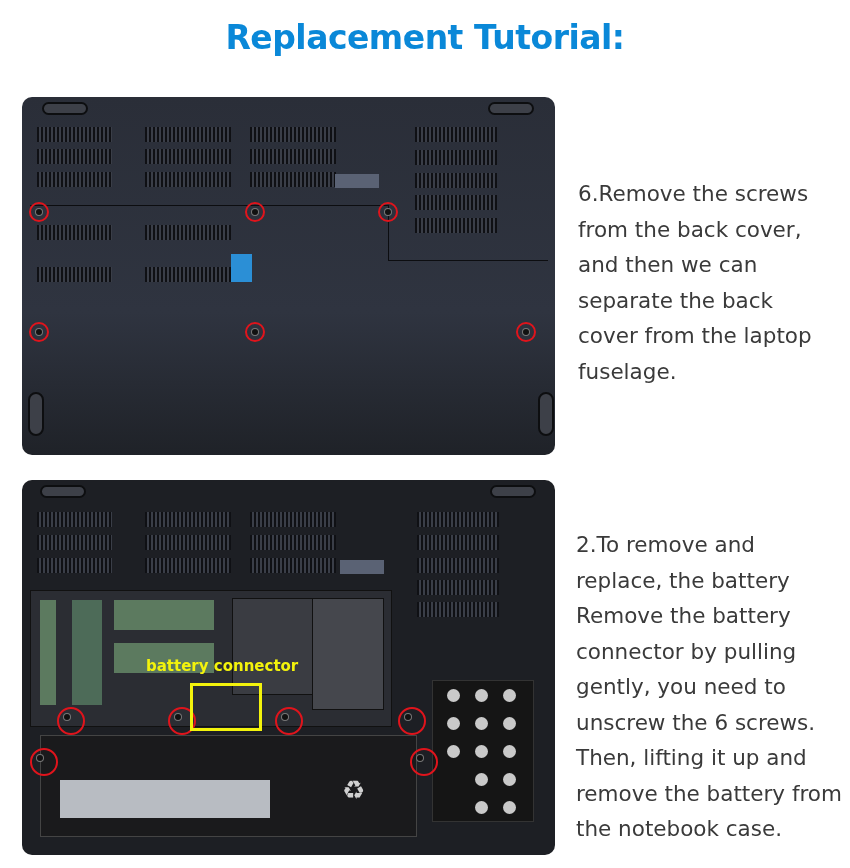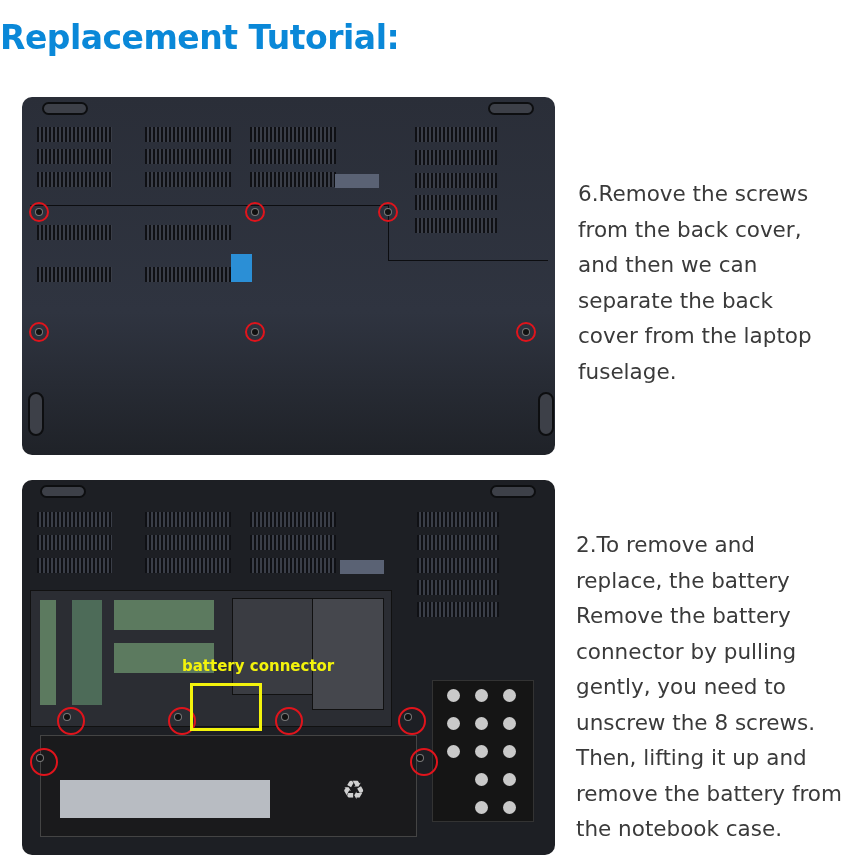--- a/index.html
+++ b/index.html
@@ -1,37 +1,37 @@
 <!DOCTYPE html>
 <html><head>
 <meta charset="utf-8">
 <style>
   html, body { margin:0; padding:0; background:#ffffff; }
   body { width:850px; height:868px; position:relative; overflow:hidden; font-family:"Liberation Sans", sans-serif; }
-  .title { position:absolute; left:0; top:18px; width:850px; color:#0a88d8; font-family:"DejaVu Sans", sans-serif; font-weight:bold; font-size:33px; letter-spacing:-0.5px; }
+  .title { position:absolute; left:0; top:18px; width:850px; text-align:center; color:#0a88d8; font-family:"DejaVu Sans", sans-serif; font-weight:bold; font-size:33px; letter-spacing:-0.5px; }
   .photo { position:absolute; background:#1c1e24; border-radius:10px; overflow:hidden; }
   .photo1 { left:22px; top:97px; width:533px; height:358px; background:linear-gradient(180deg,#2a2e38 0%,#2f3440 60%,#1f2228 100%); }
   .photo2 { left:22px; top:480px; width:533px; height:375px; background:#1d1f24; }
   .step { position:absolute; color:#3a3a3a; font-family:"DejaVu Sans", sans-serif; font-size:21.5px; line-height:35.5px; }
   .step1 { left:578px; top:176px; width:260px; }
   .step2 { left:576px; top:527px; width:270px; }
   .vent { position:absolute; background:repeating-linear-gradient(90deg,#0f1014 0 2px,#3a3e48 2px 4px); height:15px; }
   .screw { position:absolute; width:16px; height:16px; border:2px solid #e0141c; border-radius:50%; }
   .screw::after { content:""; position:absolute; left:5px; top:5px; width:6px; height:6px; border-radius:50%; background:#111; box-shadow:0 0 0 1px #777; }
   .foot { position:absolute; background:#3d4048; border:2px solid #0d0e10; border-radius:10px; }
   .seam { position:absolute; border-top:1px solid #0c0d10; }
   .sticker { position:absolute; background:#5a6274; }
   .win { position:absolute; background:#2b8fd6; }
   .battery { position:absolute; left:40px; top:735px; width:385px; height:100px; background:#1a1a1c; border:1px solid #444; }
   .batlabel { position:absolute; left:60px; top:788px; width:215px; height:32px; background:#b8bcc2; }
   .bay { position:absolute; background:#2b2d33; border:1px solid #111; }
   .ram { position:absolute; background:#5c7a5f; }
   .hdd { position:absolute; left:432px; top:680px; width:98px; height:140px; background:#151515; border:1px solid #333; }
   .hole { position:absolute; width:13px; height:13px; border-radius:50%; background:#c9c9c9; }
-  .conn-label { position:absolute; left:146px; top:657px; color:#f3f30c; font-family:"DejaVu Sans", sans-serif; font-weight:bold; font-size:15px;margin-left:36px; }
+  .conn-label { position:absolute; left:146px; top:657px; color:#f3f30c; font-family:"DejaVu Sans", sans-serif; font-weight:bold; font-size:15px; }
   .conn-box { position:absolute; left:190px; top:683px; width:66px; height:42px; border:3px solid #f3f30c; }
   .recycle { position:absolute; color:#d0d0d0; font-size:26px; }
 </style>
 </head>
 <body>
 
 <div class="title">Replacement Tutorial:</div>
 
 <div class="photo photo1">
   <div class="foot" style="left:20px;top:5px;width:42px;height:9px;"></div>
@@ -122,13 +122,13 @@
   <div class="screw" style="left:146px;top:227px;width:24px;height:24px;"></div>
   <div class="screw" style="left:253px;top:227px;width:24px;height:24px;"></div>
   <div class="screw" style="left:376px;top:227px;width:24px;height:24px;"></div>
   <div class="screw" style="left:8px;top:268px;width:24px;height:24px;"></div>
   <div class="screw" style="left:388px;top:268px;width:24px;height:24px;"></div>
 </div>
 
 <div class="conn-label">battery connector</div>
 <div class="conn-box"></div>
 
-<div class="step step2">2.To remove and replace, the battery Remove the battery connector by pulling gently, you need to unscrew the 8 screws. Then, lifting it up and remove the battery from the notebook case.</div>
+<div class="step step2">2.To remove and replace, the battery Remove the battery connector by pulling gently, you need to unscrew the 6 screws. Then, lifting it up and remove the battery from the notebook case.</div>
 
 </body></html>

